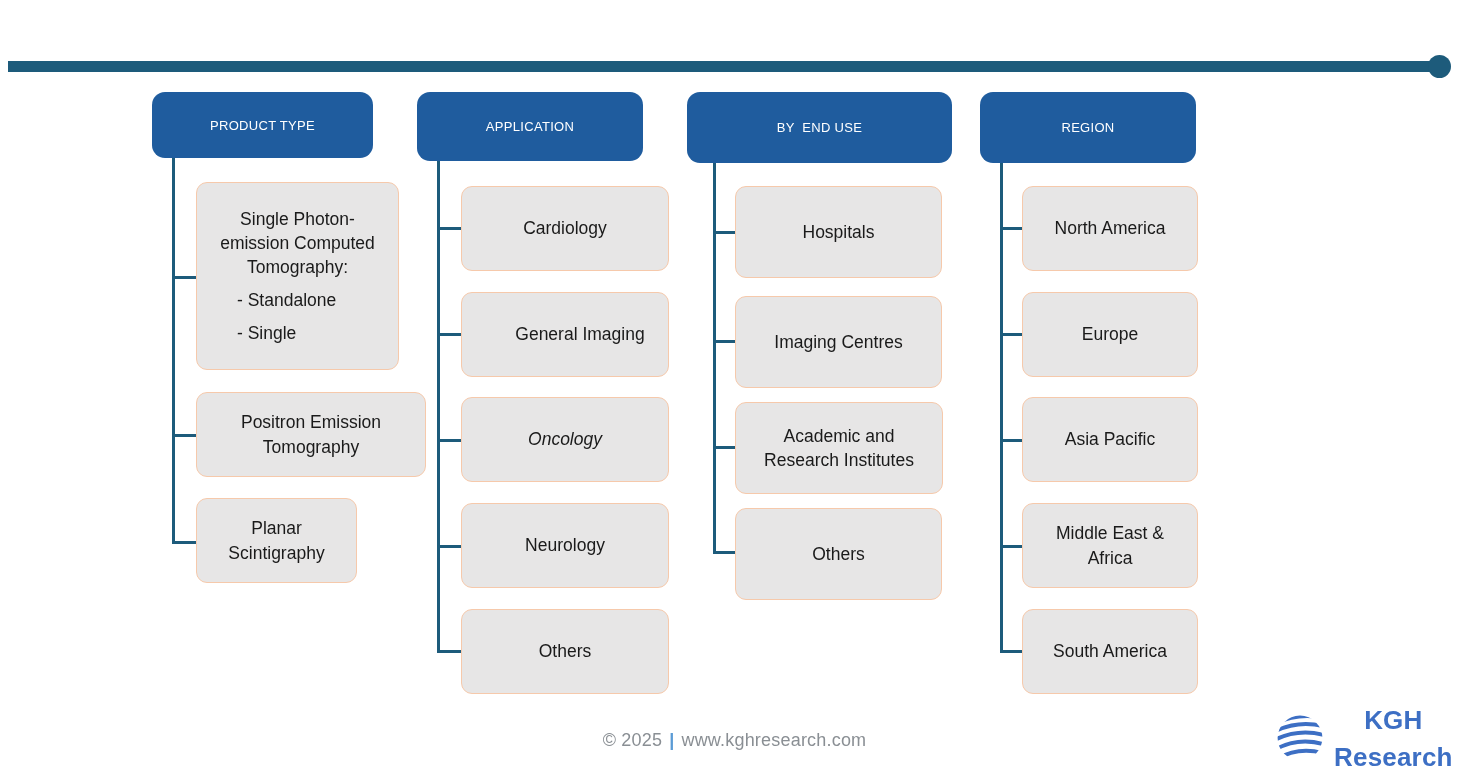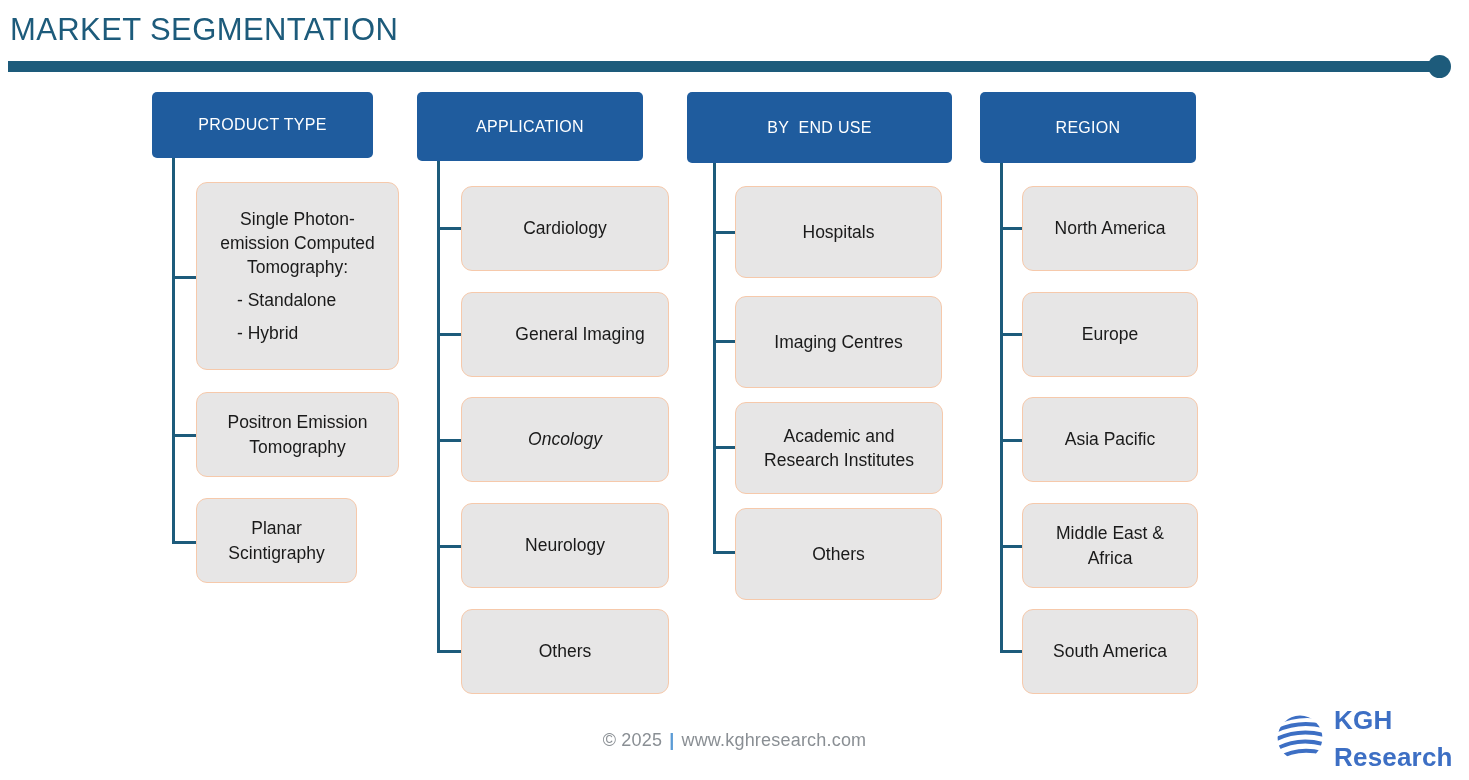--- a/index.html
+++ b/index.html
@@ -38,26 +38,26 @@
     border-radius: 50%;
     background: #1d5b7b;
   }
 
   
   .column { position: absolute; top: 0; }
 
   .col-header {
     position: absolute;
     background: #1f5c9e;
-    border-radius: 5px;
+    border-radius: 13px;
     color: #ffffff;
     display: flex;
     align-items: center;
     justify-content: center;
-    font-size: 16px;
+    font-size: 13px;
     letter-spacing: 0.3px;
     white-space: pre;
     font-weight: 400;
   }
 
   .node-box {
     position: absolute;
     background: #e7e6e6;
     border: 1.6px solid #f6c9ab;
     border-radius: 11px;
@@ -115,50 +115,49 @@
     display: flex;
     align-items: center;
   }
   #logo-mark { width: 56px; height: 56px; flex: 0 0 56px; }
   #logo-text {
     margin-left: 6px;
     color: #3d6fc4;
     font-weight: 700;
     line-height: 1.0;
   }
-  #logo-text .l1 { font-size: 26px; letter-spacing: 0.2px; display: block; }
+  #logo-text .l1 { font-size: 26px; letter-spacing: 0.2px; display: block; text-align: center; }
   #logo-text .l2 { font-size: 26px; letter-spacing: 0.2px; display: block; margin-top: 11px; }
 </style>
 </head>
 <body>
 
 <div id="page">
 
-  <div id="page-title">MARKET SEGMENTATION</div>
   <div id="title-rule"></div>
   <div id="title-rule-dot"></div>
 
   <div class="column">
     <div class="col-header" style="left:152px; top:92px; width:221px; height:66px;">PRODUCT TYPE</div>
 
     <div class="trunk" style="left:172px; top:158px; height:385px;"></div>
 
     <div class="stub" style="left:172px; top:276px; width:26px;"></div>
     <div class="stub" style="left:172px; top:434px; width:26px;"></div>
     <div class="stub" style="left:172px; top:541px; width:26px;"></div>
 
     <div class="node-box spect" style="left:196px; top:182px; width:203px; height:188px;">
       <span class="head">Single Photon-
 emission Computed
 Tomography:</span>
       <span class="sub">- Standalone</span>
-      <span class="sub2">- Hybrid</span>
-    </div>
-
-    <div class="node-box" style="left:196px; top:392px; width:203px; height:85px;">
+      <span class="sub2">- Single</span>
+    </div>
+
+    <div class="node-box" style="left:196px; top:392px; width:230px; height:85px;">
       <span class="multi">Positron Emission
 Tomography</span>
     </div>
 
     <div class="node-box" style="left:196px; top:498px; width:161px; height:85px;">
       <span class="multi">Planar Scintigraphy</span>
     </div>
   </div>
 
   <div class="column">

